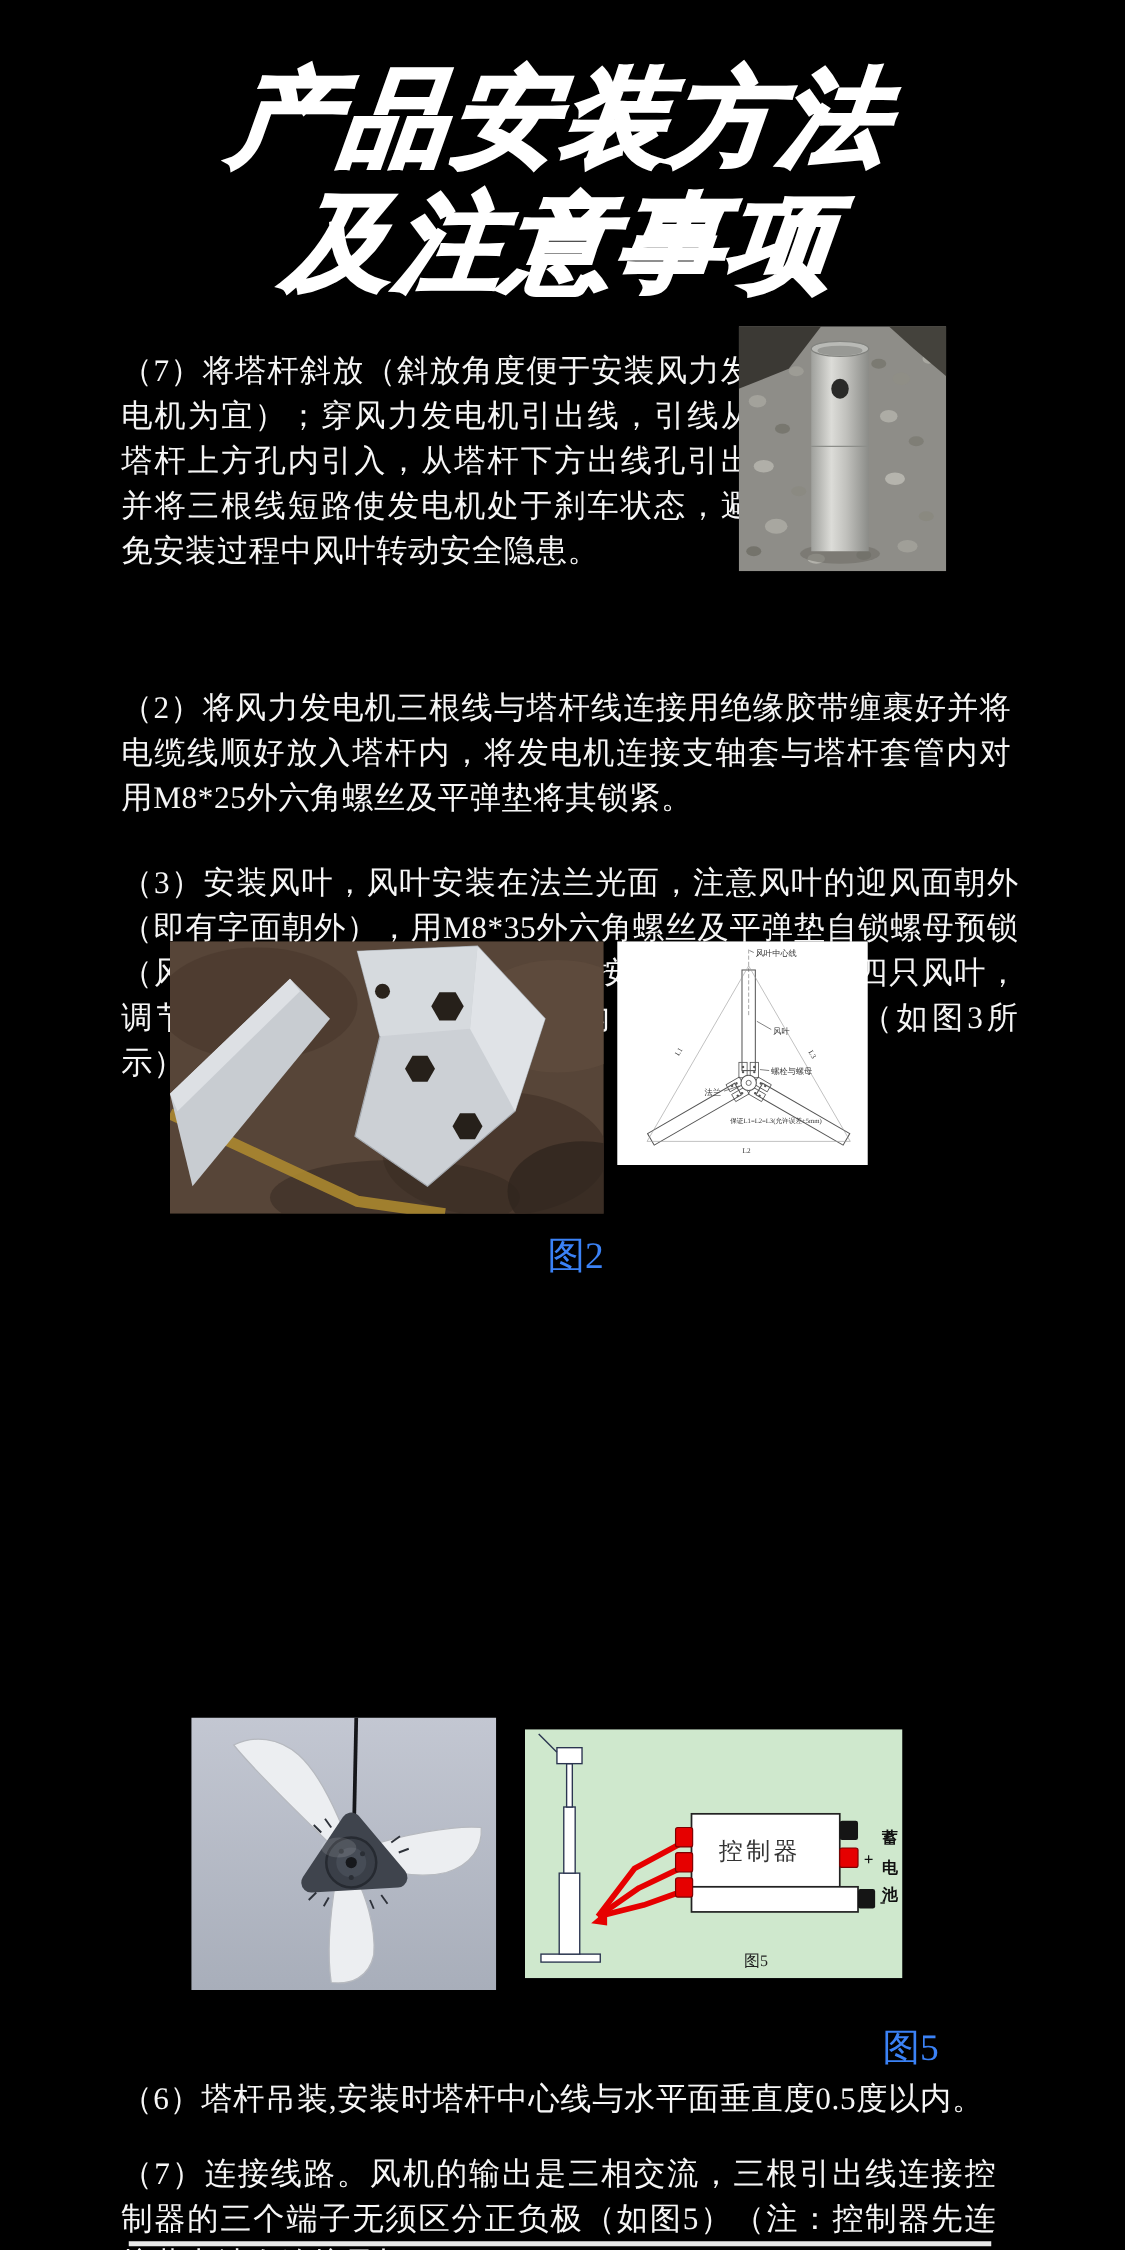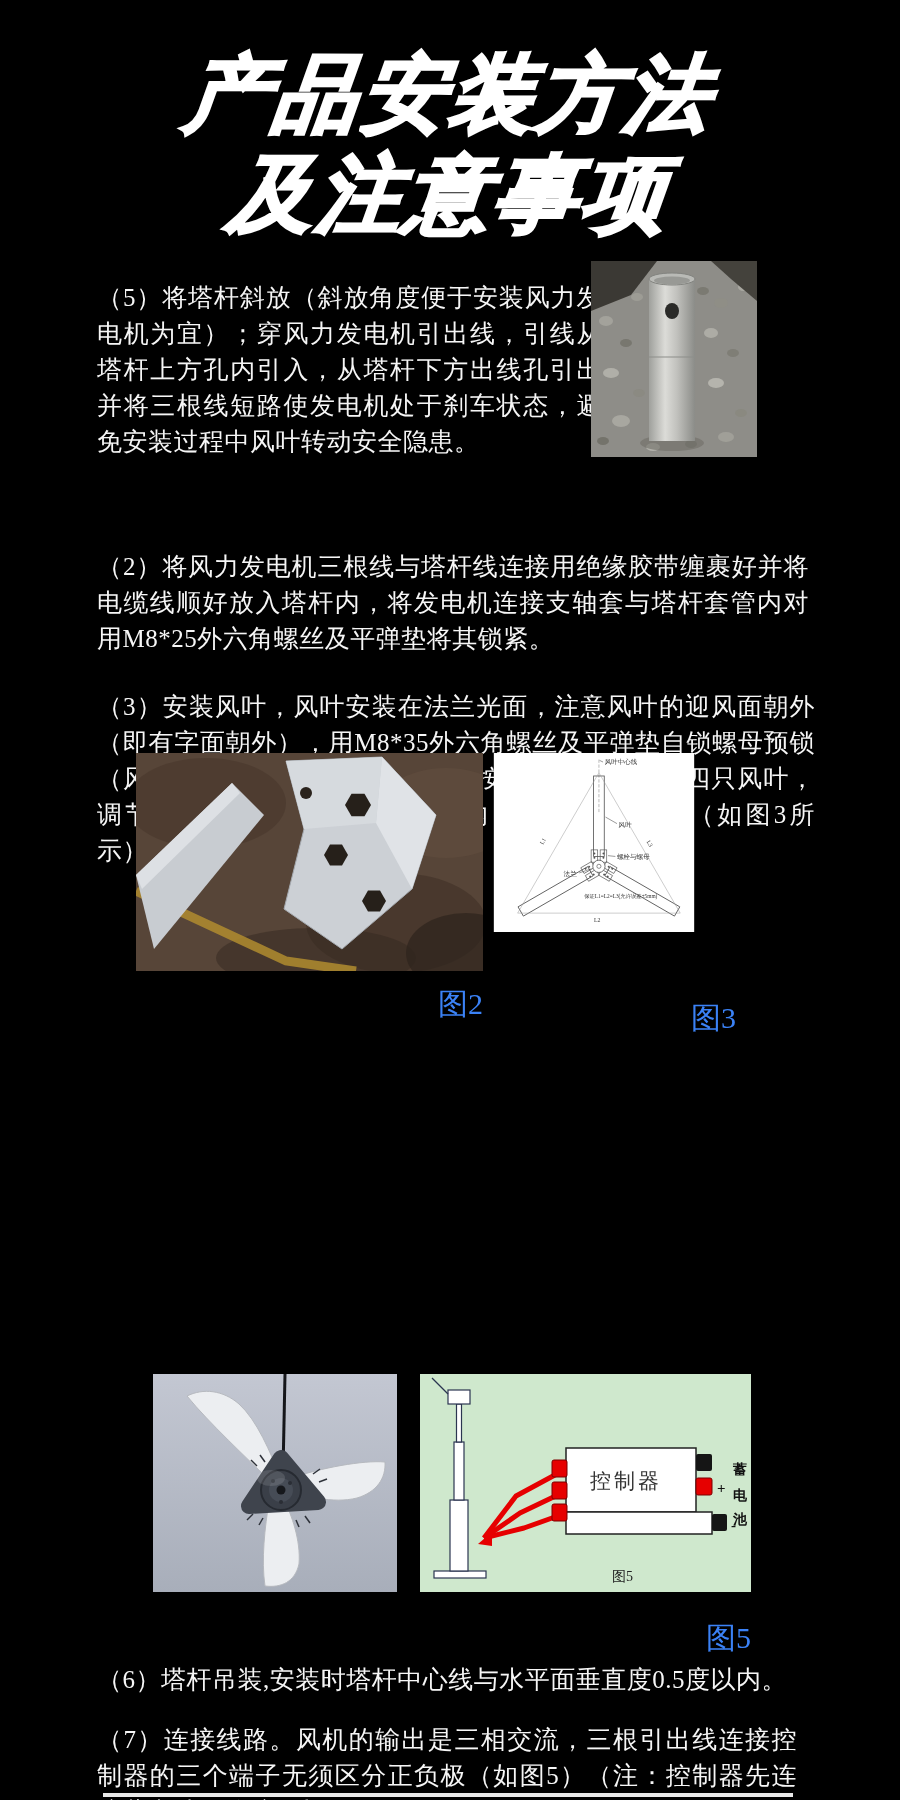--- a/index.html
+++ b/index.html
@@ -20,21 +20,21 @@
 </head>
 <body>
 
 <div class="page">
 
   <h1 class="title">
     <span class="title-line">产品安装方法</span>
     <span class="title-line">及注意事项</span>
   </h1>
 
-  <p class="step" style="left:97px;top:280px;width:505px;">（5）将塔杆斜放（斜放角度便于安装风力发电机为宜）；穿风力发电机引出线，引线从塔杆上方孔内引入，从塔杆下方出线孔引出并将三根线短路使发电机处于刹车状态，避免安装过程中风叶转动安全隐患。</p>
+  <p class="step" style="left:97px;top:280px;width:505px;">（7）将塔杆斜放（斜放角度便于安装风力发电机为宜）；穿风力发电机引出线，引线从塔杆上方孔内引入，从塔杆下方出线孔引出并将三根线短路使发电机处于刹车状态，避免安装过程中风叶转动安全隐患。</p>
 
   <div class="figframe" style="left:591px;top:261px;width:166px;height:196px;">
     <svg viewBox="0 0 166 196">
       <rect width="166" height="196" fill="#8e8d88"></rect>
       <g>
         <ellipse cx="15" cy="60" rx="7" ry="5" fill="#a3a29b"></ellipse>
           <ellipse cx="35" cy="82" rx="6" ry="4" fill="#78776f"></ellipse>
         <ellipse cx="20" cy="112" rx="8" ry="5" fill="#b0afa8"></ellipse>
           <ellipse cx="48" cy="132" rx="6" ry="4" fill="#8b8a82"></ellipse>
         <ellipse cx="30" cy="160" rx="9" ry="6" fill="#a8a7a0"></ellipse>
@@ -143,21 +143,20 @@
         <text x="85" y="150">法兰</text>
         <text x="110" y="177" font-size="6.5">保证L1=L2=L3(允许误差±5mm)</text>
         <text x="60" y="112" font-size="7" transform="rotate(-60 60 112)">L1</text>
         <text x="122" y="206" font-size="7">L2</text>
         <text x="186" y="108" font-size="7" transform="rotate(60 186 108)">L3</text>
       </g>
     </svg>
   </div>
 
   <p class="figcap" style="left:136px;top:984px;width:347px;">图2</p>
-  <p class="figcap" style="left:492px;top:998px;width:244px;">图3</p>
 
 
   <div class="figframe" style="left:153px;top:1374px;width:244px;height:218px;">
     <svg viewBox="0 0 244 218">
       <defs>
         <linearGradient id="f4bg" x1="0" y1="0" x2="0" y2="1">
           <stop offset="0" stop-color="#c3c7d2"></stop>
             <stop offset="1" stop-color="#a8aeba"></stop>
         </linearGradient>
       </defs>
@@ -184,21 +183,21 @@
         <circle cx="128" cy="116" r="12" fill="#464c56"></circle>
         <circle cx="128" cy="116" r="4.5" fill="#16181c"></circle>
         <circle cx="120" cy="107" r="2" fill="#2a2e35"></circle>
           <circle cx="137" cy="109" r="2" fill="#2a2e35"></circle>
         <circle cx="128" cy="128" r="2" fill="#2a2e35"></circle>
         <ellipse cx="118" cy="104" rx="14" ry="8" fill="#ffffff" opacity="0.12"></ellipse>
       </g>
     </svg>
   </div>
 
-  <div class="figframe" style="left:420px;top:1374px;width:331px;height:218px;text-align:right;">
+  <div class="figframe" style="left:420px;top:1374px;width:302px;height:218px;text-align:right;">
     <svg viewBox="0 0 331 218">
       <rect width="331" height="218" fill="#cfe8cd"></rect>
       <g fill="#ffffff" stroke="#2b3550" stroke-width="1.2">
         <rect x="14" y="197" width="52" height="7"></rect>
         <rect x="30" y="126" width="18" height="71"></rect>
         <rect x="34" y="68" width="10" height="58"></rect>
         <rect x="36.5" y="30" width="5" height="38"></rect>
         <rect x="28" y="16" width="22" height="14"></rect>
         <line x1="28" y1="20" x2="12" y2="4"></line>
       </g>

